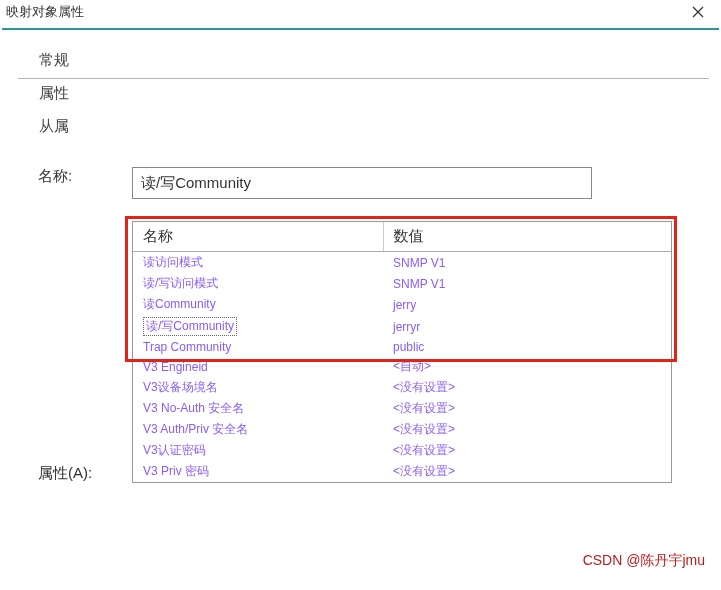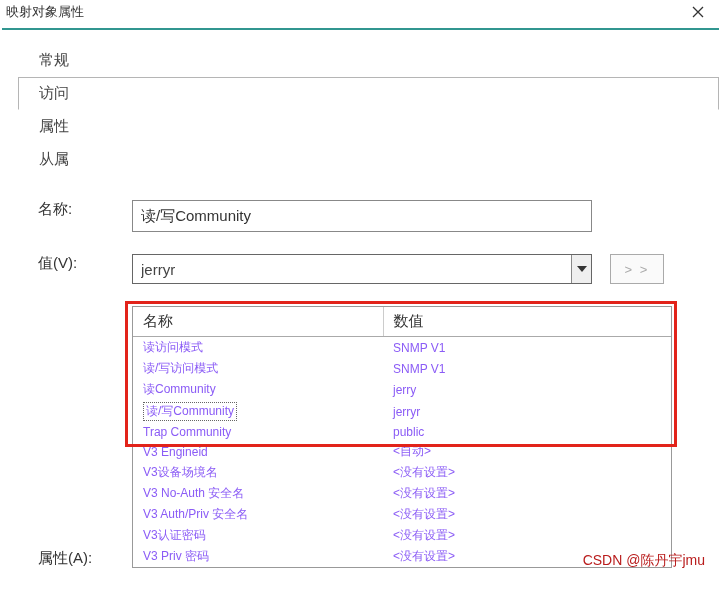--- a/index.html
+++ b/index.html
@@ -179,45 +179,32 @@
   <div class="close">
     <svg width="12" height="12" viewBox="0 0 12 12">
         <path d="M1 1 L11 11 M11 1 L1 11" stroke="#333" stroke-width="1.3" fill="none"></path>
       </svg>
   </div>
 </div>
 
 <div class="content-border">
   <div class="tabs">
     <div class="tab">常规</div>
-    <div class="tab active">访问</div>
     <div class="tab">属性</div>
     <div class="tab">从属</div>
   </div>
   <div class="tab-underline"></div>
 
   <div class="form-area">
 
     <div class="row">
       <div class="label">名称:</div>
       <input class="textbox" type="text" readonly="" value="读/写Community" style="">
     </div>
 
-    <div class="row">
-      <div class="label">值(V):</div>
-      <div class="combo-wrap">
-        <input class="combo-input" type="text" value="jerryr" style="">
-        <div class="combo-btn">
-          <svg viewBox="0 0 10 6">
-              <path d="M0 0 L5 6 L10 0 Z" fill="#333"></path>
-            </svg>
-        </div>
-      </div>
-      <button class="set-btn">&gt; &gt;</button>
-    </div>
 
     <div class="row attr-row">
       <div class="label attr-label">属性(A):</div>
       <div class="table-wrap">
         <div class="red-box"></div>
         <table class="tbl">
           <tbody>
               <tr class="th-row">
             <td class="col-name">名称</td>
             <td>数值</td>

